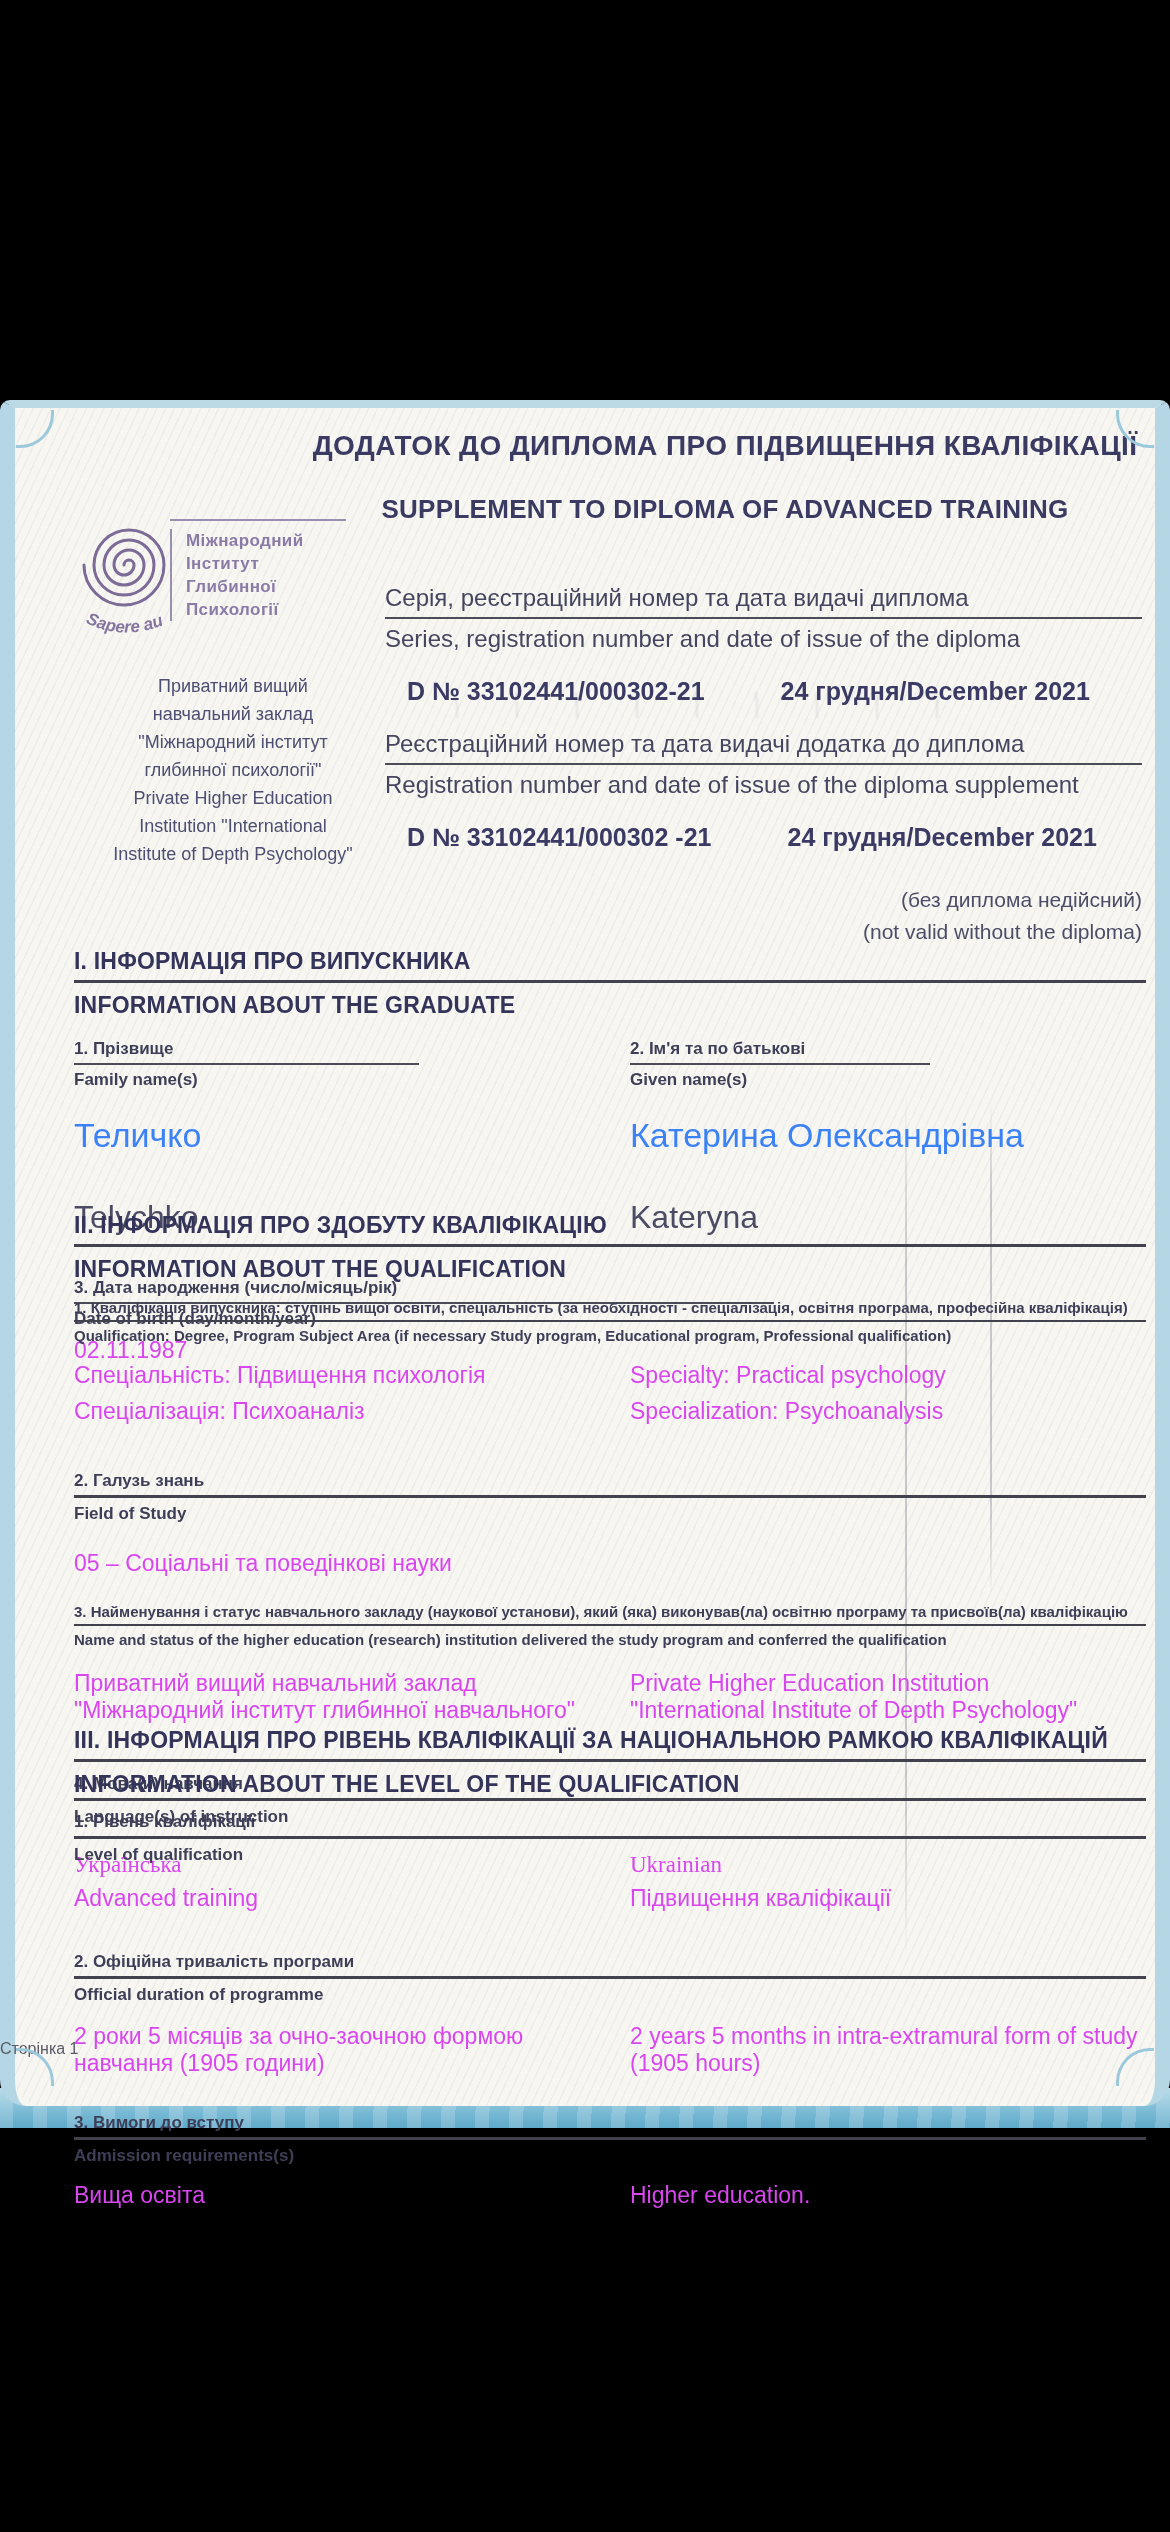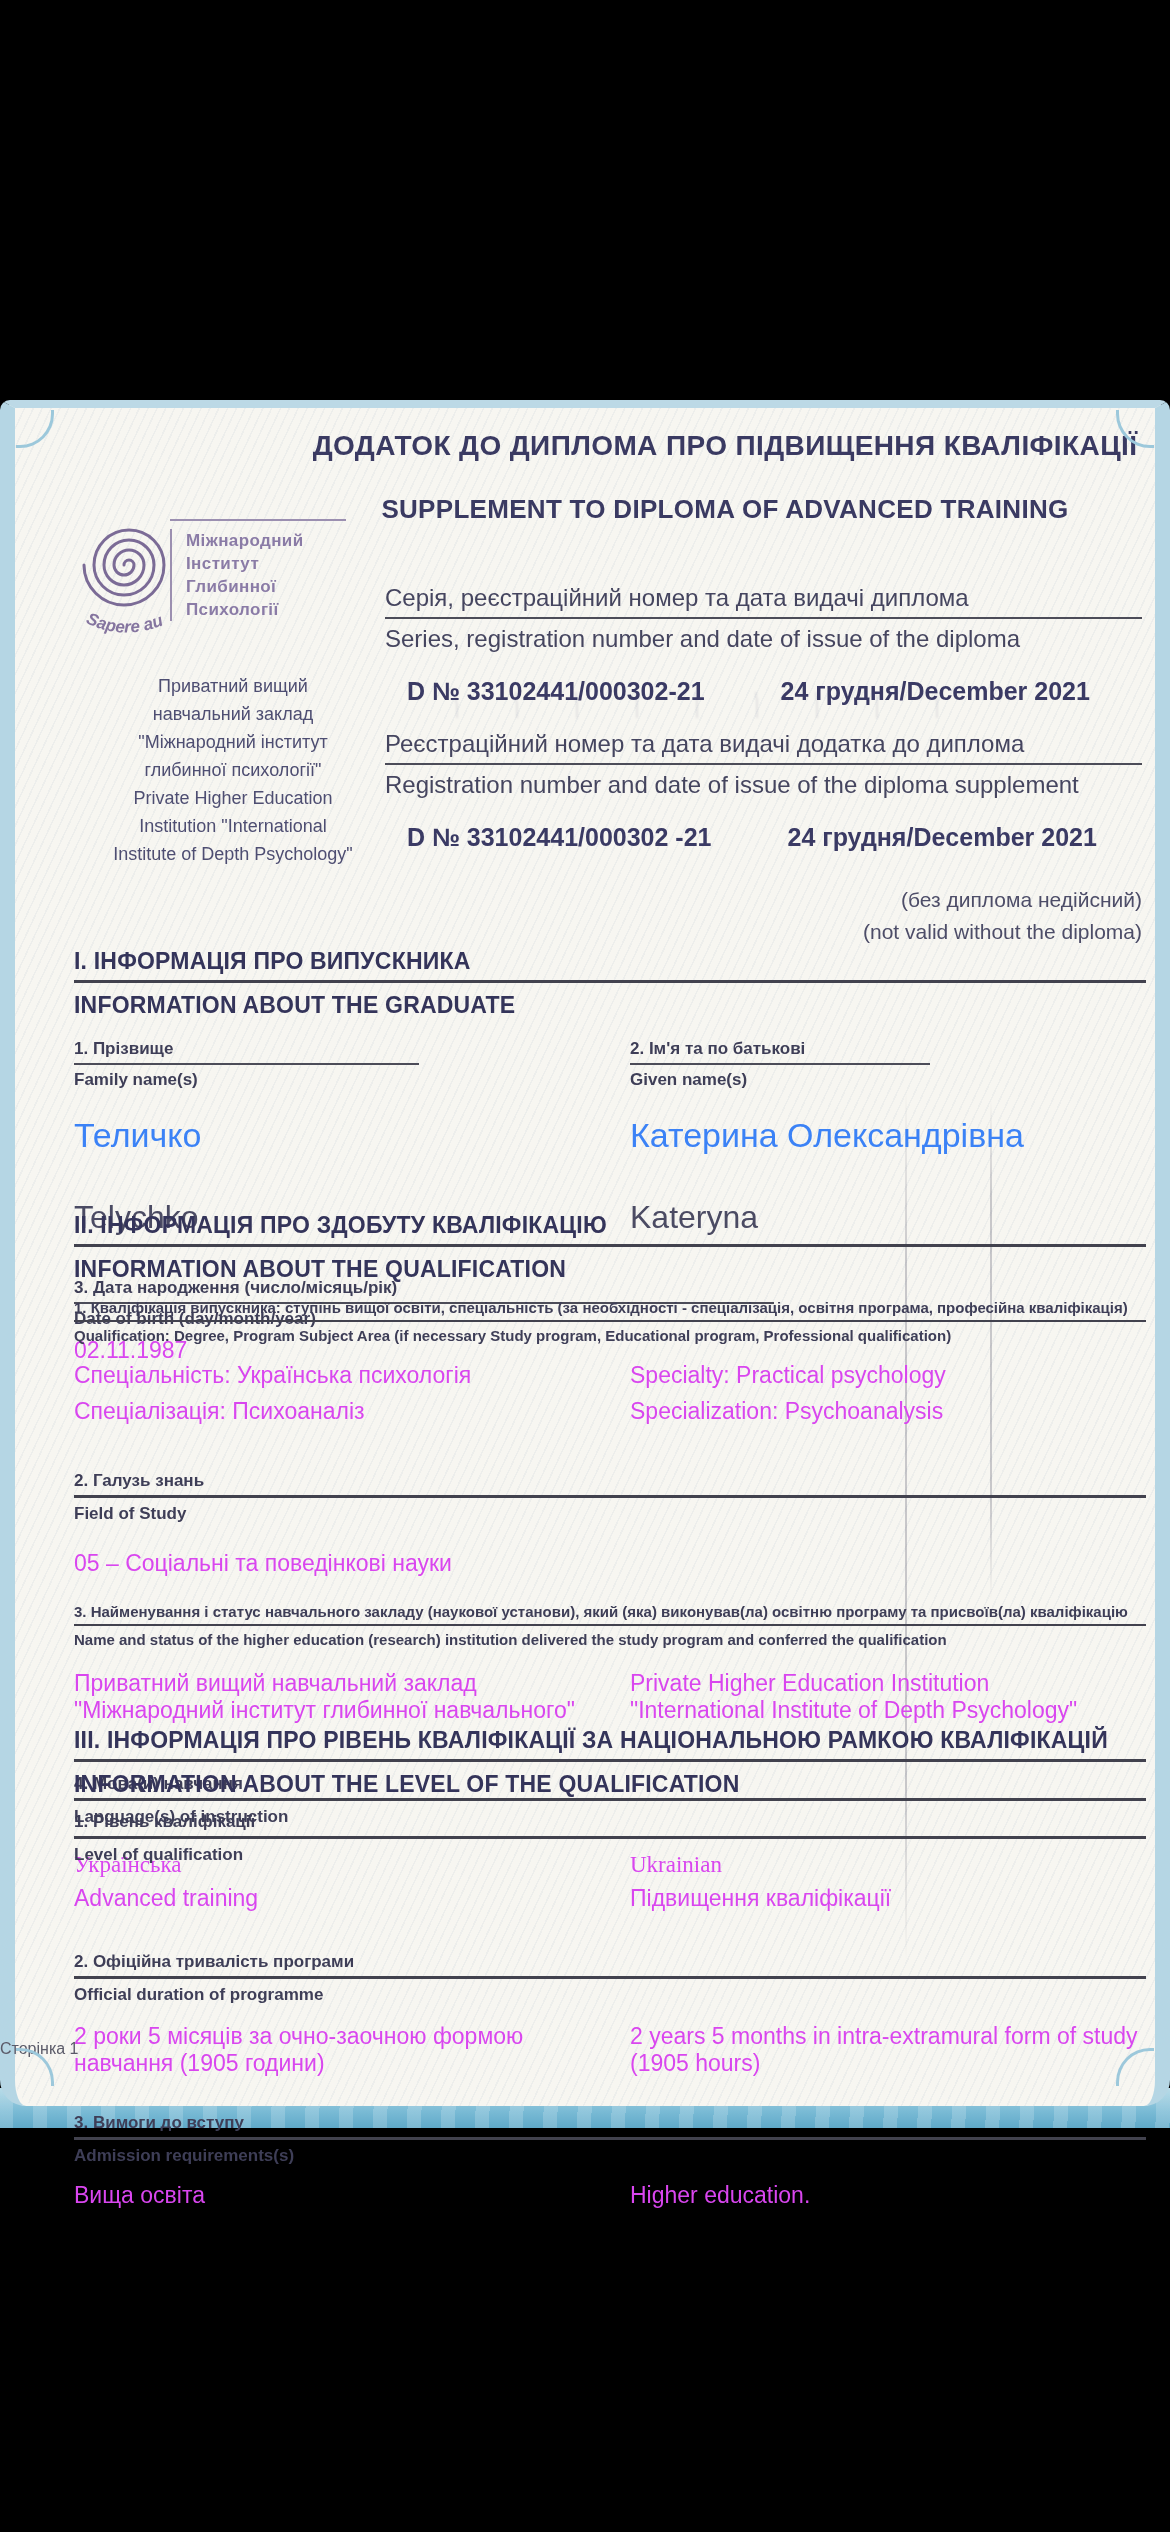--- a/index.html
+++ b/index.html
@@ -204,21 +204,21 @@
   <div class="sec sec2">
     <div class="h-uk">ІІ. ІНФОРМАЦІЯ ПРО ЗДОБУТУ КВАЛІФІКАЦІЮ</div>
     <div class="thick"></div>
     <div class="h-en">INFORMATION ABOUT THE QUALIFICATION</div>
 
     <div class="it1">
       <div class="lblL">1. Кваліфікація випускника: ступінь вищої освіти, спеціальність (за необхідності - спеціалізація, освітня програма, професійна кваліфікація)</div>
       <div class="rule"></div>
       <div class="lblL">Qualification: Degree, Program Subject Area (if necessary Study program, Educational program, Professional qualification)</div>
       <div class="cols vals">
-        <div class="val">Спеціальність: Українська психологія</div>
+        <div class="val">Спеціальність: Підвищення психологія</div>
         <div class="val">Specialty: Practical psychology</div>
         <div class="val">Спеціалізація:  Психоаналіз</div>
         <div class="val">Specialization: Psychoanalysis</div>
       </div>
     </div>
 
     <div class="it-g46">
       <div class="lblS">2. Галузь знань</div>
       <div class="thick" style="margin-top:4px;"></div>
       <div class="lblS" style="margin-top:6px;">Field of Study</div>

